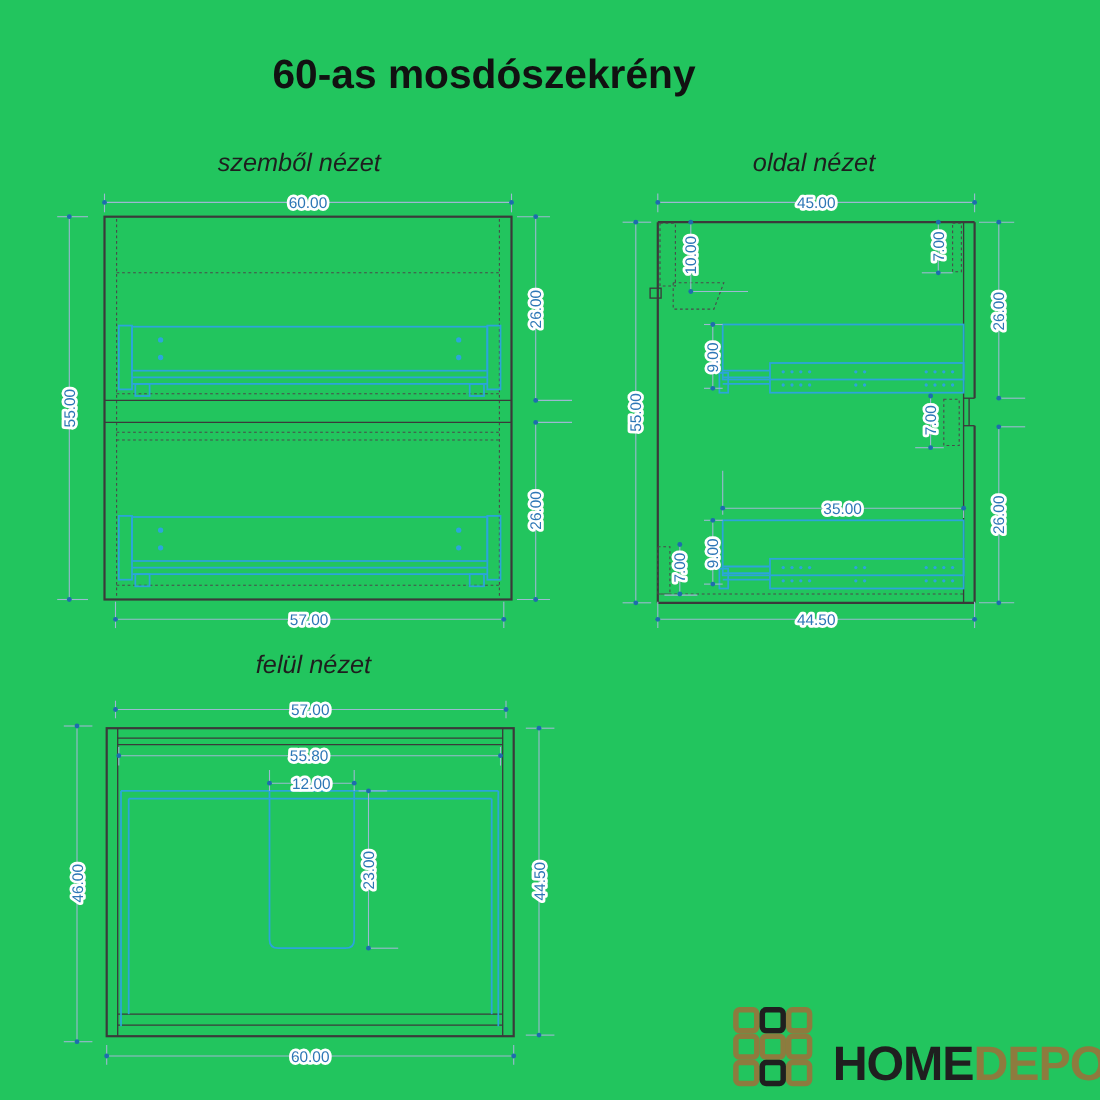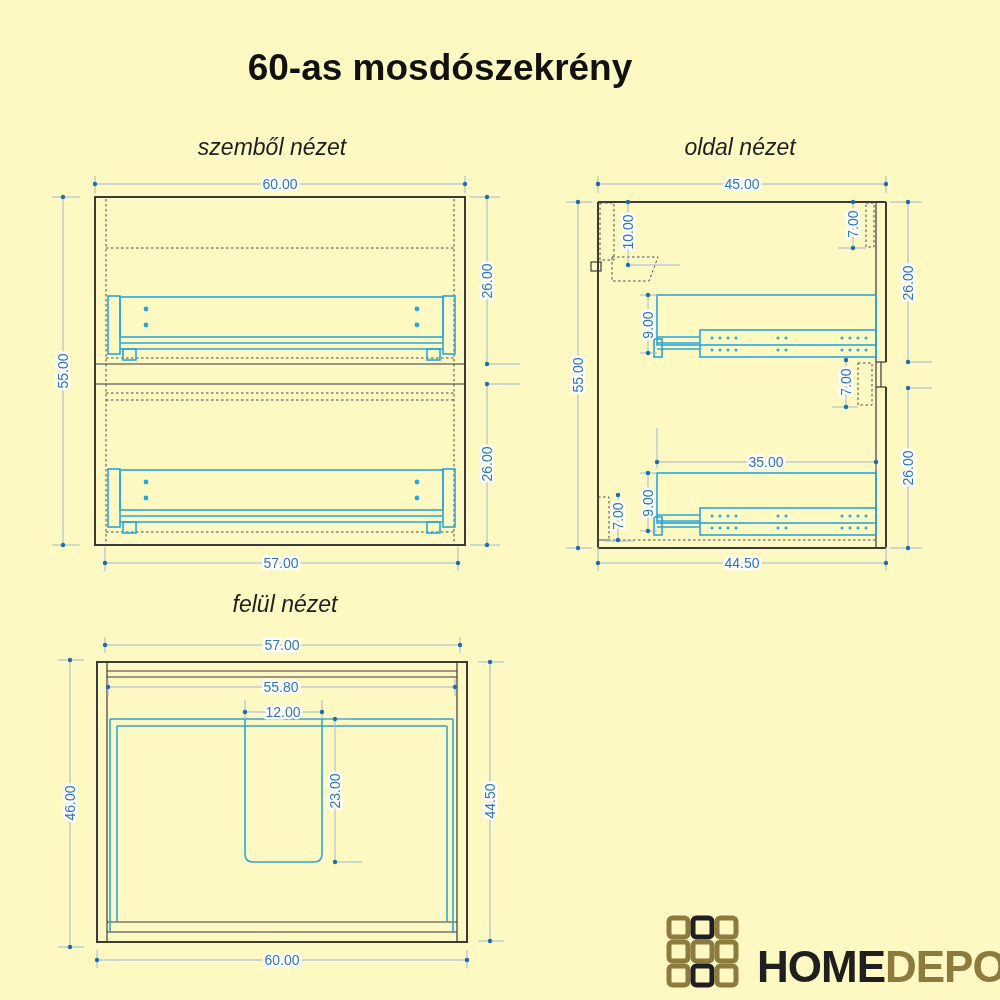--- a/index.html
+++ b/index.html
@@ -1,16 +1,16 @@
 <!DOCTYPE html>
 <html><head>
 <meta charset="utf-8">
 <style>
   html,body{margin:0;padding:0;background:#ffffff;}
-  .canvas{position:relative;width:1000px;height:1000px;background:#fef9c3;overflow:hidden;
+  .canvas{position:relative;width:1000px;height:1000px;background:#22c55e;overflow:hidden;
           font-family:"Liberation Sans",sans-serif;}
   svg text{font-family:"Liberation Sans",sans-serif;}
   .title-t{font-size:37px;font-weight:bold;fill:#111111;}
   .view-l{font-size:23px;font-style:italic;fill:#1e1e1e;}
   .dt{font-size:14px;fill:#2d77b6;paint-order:stroke;stroke:#ffffff;stroke-width:5px;stroke-linejoin:round;}
   .dl{stroke:#9db8d2;stroke-width:1;fill:none;}
   .dot{fill:#1d6dad;}
   .od{stroke:#3a3a3a;stroke-width:2;fill:none;}
   .id{stroke:#3a3a3a;stroke-width:1.2;fill:none;}
   .dash{stroke:#4a4a4a;stroke-width:1;fill:none;stroke-dasharray:2.5 2.5;}

